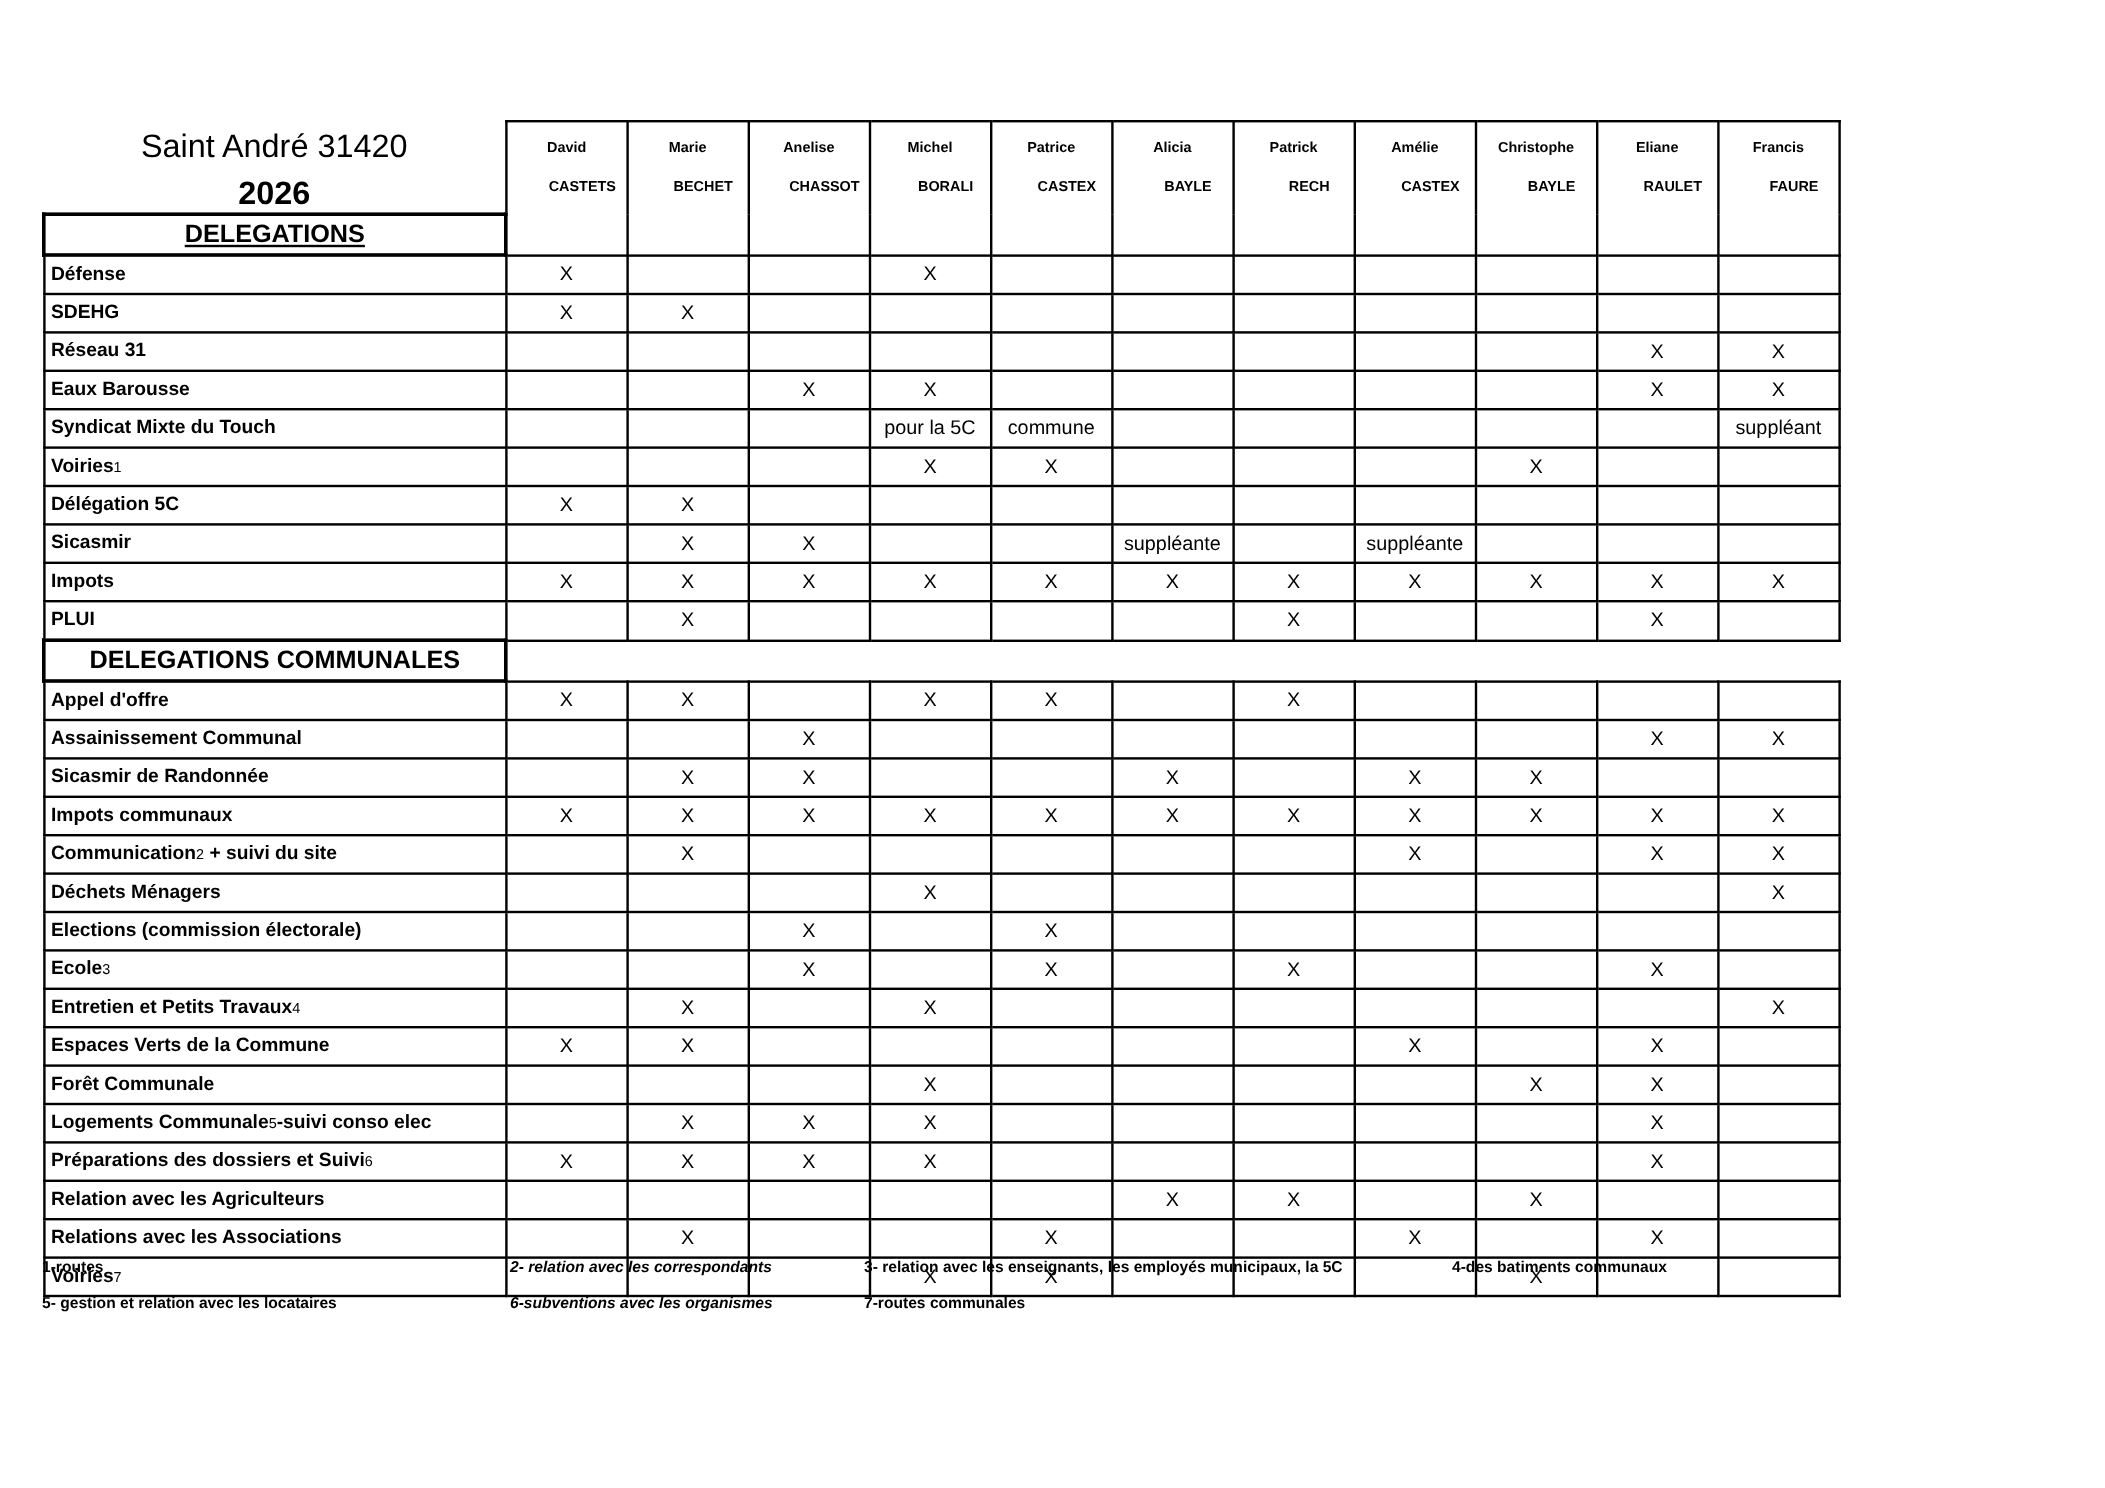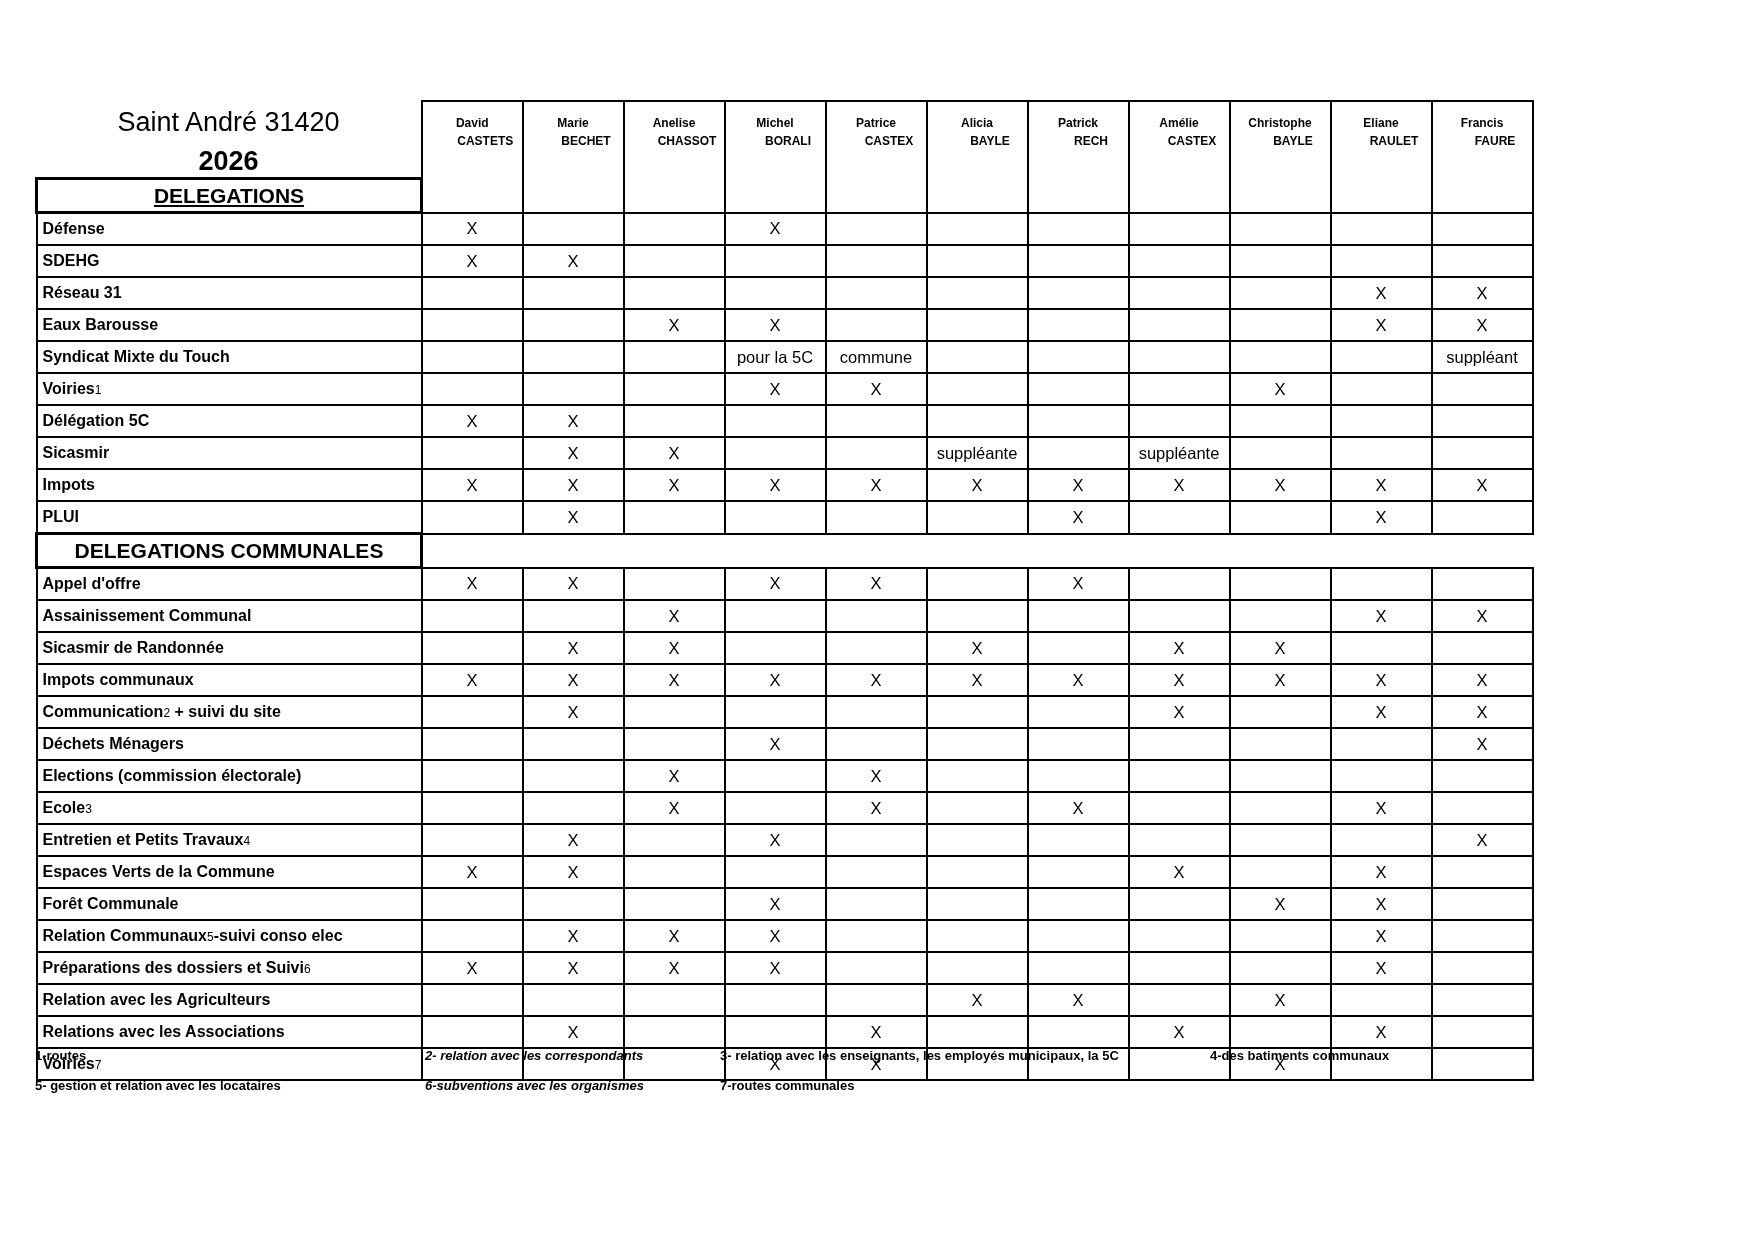--- a/index.html
+++ b/index.html
@@ -9,21 +9,21 @@
   }
   table{border-collapse:collapse;position:absolute;left:35px;top:100px;table-layout:fixed;}
   td{padding:0;vertical-align:middle;}
 
   .title-cell{border:none;text-align:center;vertical-align:top;}
   .title-l1{font-weight:normal;font-size:27px;margin-top:6px;}
   .title-l2{font-weight:bold;font-size:27px;margin-top:8px;}
 
   .head-cell{border:2px solid #000;text-align:center;vertical-align:top;font-weight:bold;font-size:12px;}
   .head-first{margin-top:14px;}
-  .head-last{margin-top:4px;padding-left:26px;}
+  .head-last{margin-top:18px;padding-left:26px;}
 
   .sec-box{border:3px solid #000;font-weight:bold;font-size:21px;text-align:center;height:31px;}
   .sec-underline{text-decoration:underline;}
 
   .label-cell{border:2px solid #000;font-weight:bold;font-size:16px;padding-left:5px;height:30px;white-space:nowrap;overflow:hidden;margin-left:13px;}
   .label-note{font-weight:normal;font-size:12px;}
   .data-cell{border:2px solid #000;text-align:center;font-size:16.5px;font-weight:normal;white-space:nowrap;}
   .blank-cell{border:none;}
 
   .footnotes-line{position:absolute;left:35px;width:1700px;display:flex;font-weight:bold;font-size:13px;}
@@ -400,21 +400,21 @@
           <td class="data-cell">X</td>
           <td class="data-cell"></td>
           <td class="data-cell"></td>
           <td class="data-cell"></td>
           <td class="data-cell"></td>
           <td class="data-cell">X</td>
           <td class="data-cell">X</td>
           <td class="data-cell"></td>
         </tr>
         <tr>
-          <td class="label-cell"><span>Relation Communaux</span><span class="label-note">5</span><span>-suivi conso elec</span></td>
+          <td class="label-cell"><span>Logements Communale</span><span class="label-note">5</span><span>-suivi conso elec</span></td>
           <td class="data-cell"></td>
           <td class="data-cell">X</td>
           <td class="data-cell">X</td>
           <td class="data-cell">X</td>
           <td class="data-cell"></td>
           <td class="data-cell"></td>
           <td class="data-cell"></td>
           <td class="data-cell"></td>
           <td class="data-cell"></td>
           <td class="data-cell">X</td>

